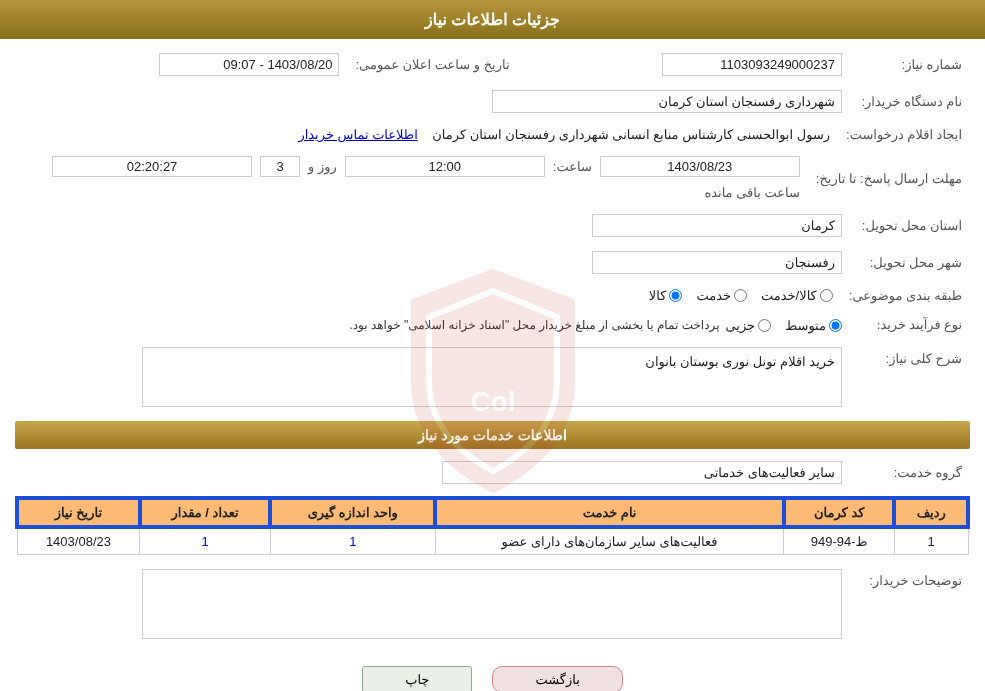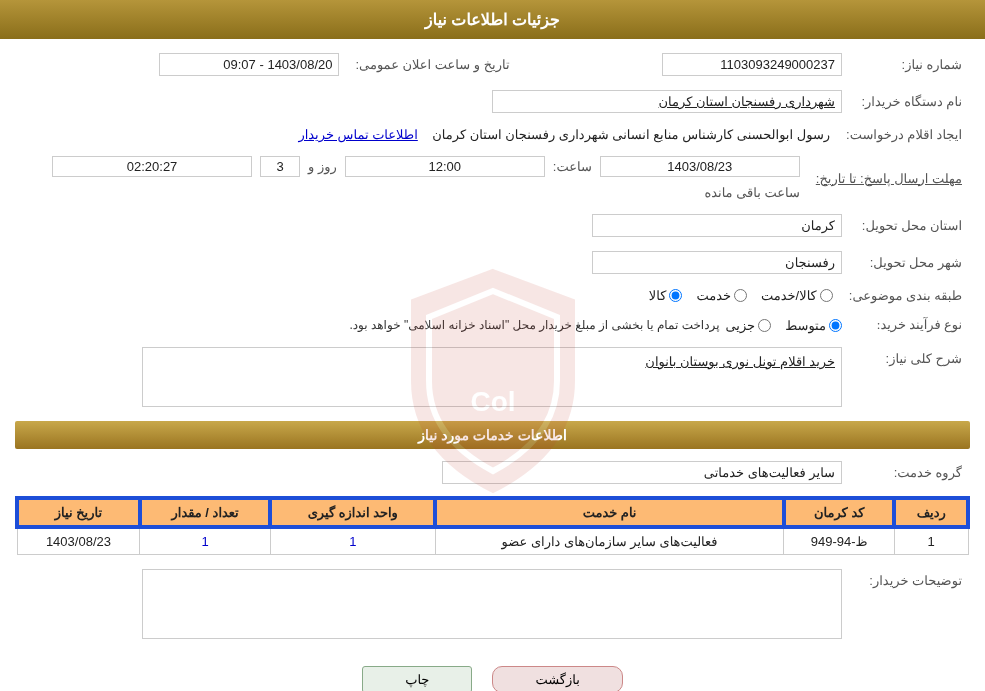--- a/index.html
+++ b/index.html
@@ -56,21 +56,20 @@
     .value-box {
       border: 1px solid #ccc;
       background: #fff;
       padding: 3px 6px;
       display: inline-block;
       min-width: 200px;
       text-align: right;
     }
     .value-box-wide {
       min-width: 350px;
-      text-decoration: underline;
     }
     .value-box-date {
       min-width: 180px;
     }
     .blue-link {
       color: #0000cc;
       text-decoration: underline;
       cursor: pointer;
     }
     .row-flex {
@@ -236,21 +235,21 @@
           &nbsp;&nbsp;
           <span class="blue-link">اطلاعات تماس خریدار</span>
         </td>
       </tr>
     </tbody>
       </table>
 
     <table class="info-table">
       <tbody>
           <tr>
-        <td class="label-cell" style="width:120px;text-decoration:underline;">مهلت ارسال پاسخ: تا تاریخ:</td>
+        <td class="label-cell" style="width:120px;">مهلت ارسال پاسخ: تا تاریخ:</td>
         <td>
           <div class="row-date-section">
             <span class="value-box input-small">1403/08/23</span>
             <span class="time-label">ساعت:</span>
             <span class="value-box input-small">12:00</span>
             <span class="time-label">روز و</span>
             <span class="value-box input-small" style="min-width:40px;">3</span>
             <span class="value-box input-small">02:20:27</span>
             <span class="time-label">ساعت باقی مانده</span>
           </div>
@@ -326,21 +325,21 @@
         </td>
       </tr>
     </tbody>
       </table>
 
     <table class="info-table">
       <tbody>
           <tr>
         <td class="label-cell" style="width:120px;vertical-align:top;padding-top:8px;">شرح کلی نیاز:</td>
         <td>
-          <div style="border:1px solid #ccc; background:#fff; padding:6px; min-height:60px; text-align:right; direction:rtl; width:700px;text-decoration:underline;">
+          <div style="border:1px solid #ccc; background:#fff; padding:6px; min-height:60px; text-align:right; direction:rtl; width:700px;">
             <span>خرید اقلام تونل نوری بوستان بانوان</span>
           </div>
         </td>
       </tr>
     </tbody>
       </table>
 
     <div class="section-header">اطلاعات خدمات مورد نیاز</div>
 
     <table class="info-table">

